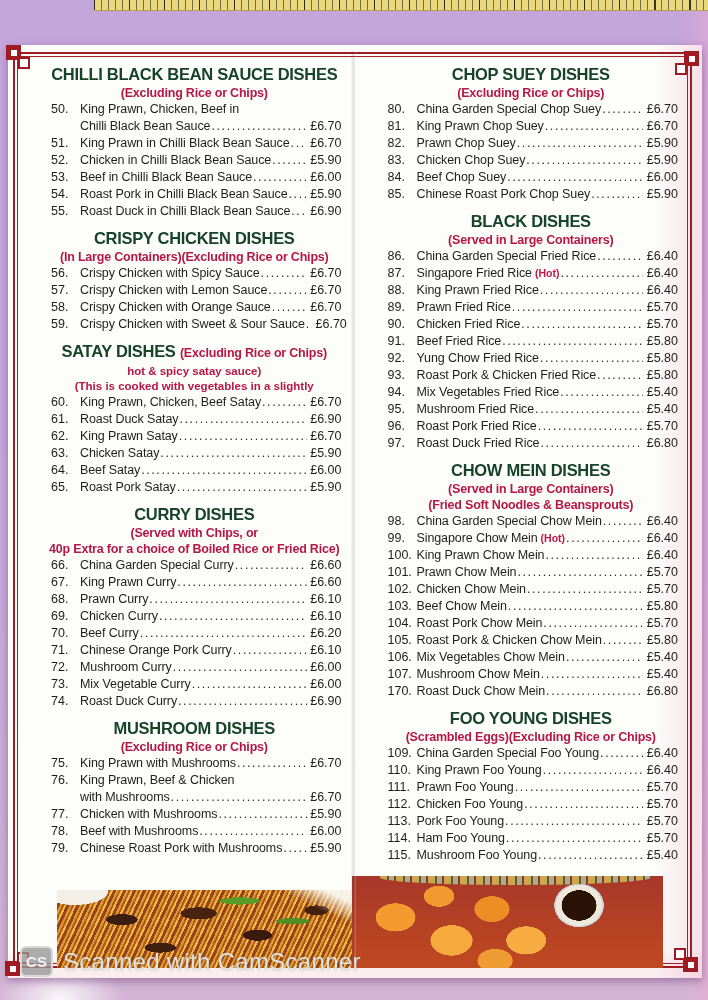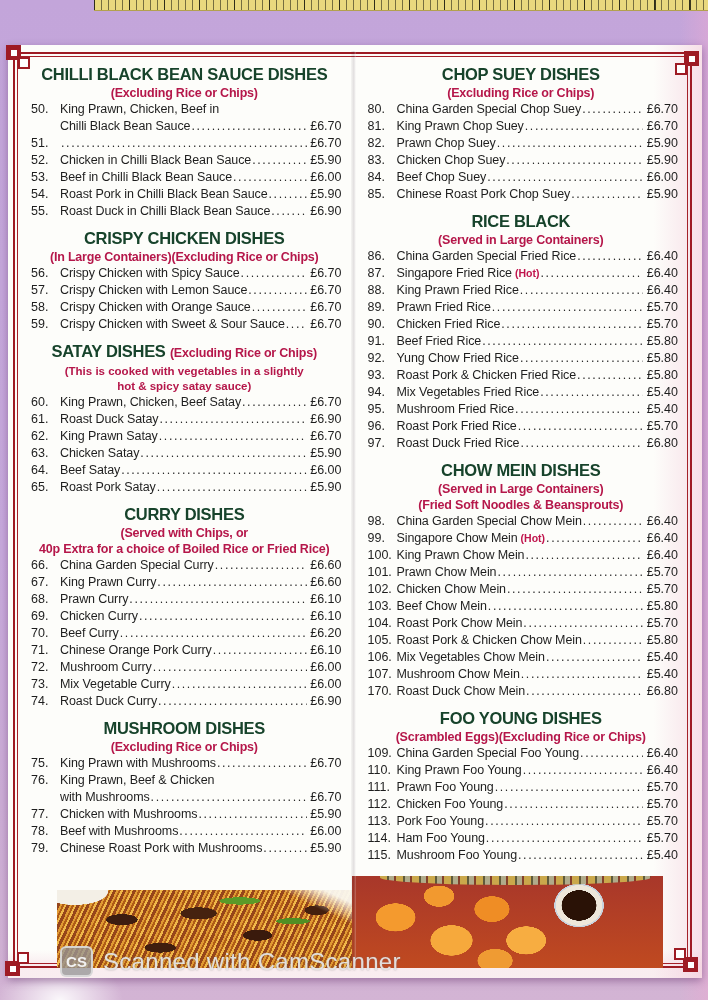--- a/index.html
+++ b/index.html
@@ -36,21 +36,21 @@
   .corner::before{content:"";position:absolute;width:8px;height:8px;border:2px solid #9e1b24;background:#fff;}
   .corner.tl{top:0px;left:-2px;}  .corner.tl::before{right:-9px;bottom:-9px;}
   .corner.tr{top:6px;right:3px;}  .corner.tr::before{left:-9px;bottom:-9px;}
   .corner.bl{bottom:2px;left:-3px;} .corner.bl::before{right:-9px;top:-9px;}
   .corner.br{bottom:6px;right:4px;} .corner.br::before{left:-9px;top:-9px;}
   .fold{position:absolute;top:6px;bottom:12px;left:343px;width:5px;z-index:2;
     background:linear-gradient(90deg, rgba(0,0,0,0.03), rgba(60,40,60,0.14) 55%, rgba(255,255,255,0.25));}
   
   .content{position:absolute;top:19px;left:19px;right:24px;display:flex;gap:22px;}
   .col{flex:1 1 0;min-width:0;}
-  .menu-section{margin-top:8px;}
+  .menu-section{margin-top:8px;margin-left:20px;}
   .menu-section:first-child{margin-top:0;}
   .sec-title{font-size:16.5px;line-height:21px;font-weight:bold;color:#17432b;text-align:center;
     letter-spacing:-0.3px;white-space:nowrap;}
   .title-suffix{font-size:12.5px;color:#b5174a;letter-spacing:-0.2px;}
   .sec-sub{font-size:12.5px;line-height:16px;font-weight:bold;color:#b5174a;text-align:center;
     white-space:nowrap;letter-spacing:-0.2px;}
   .sec-note{font-size:11.5px;line-height:15px;font-weight:bold;color:#b5174a;text-align:center;}
   .item-row{display:flex;align-items:baseline;line-height:17px;font-size:12.5px;color:#1e1e1e;}
   .num{flex:0 0 33px;padding-left:4px;box-sizing:border-box;}
   .iname{flex:0 0 auto;white-space:nowrap;letter-spacing:-0.1px;}
@@ -89,21 +89,21 @@
       radial-gradient(ellipse 150% 125% at 45% 60%, rgba(0,0,0,0) 0 62%, #f2efe6 63% 84%, #ded6c6 85% 90%, rgba(0,0,0,0) 91%),
       linear-gradient(180deg,#a8372a,#c04a20);
   }
   .tile-band{position:absolute;top:0;left:9%;right:4%;height:9px;
     border-radius:0 0 60% 60% / 0 0 100% 100%;
     background:repeating-linear-gradient(90deg,#caa84b 0 7px,#5f5a3a 7px 9px,#b0ab8a 9px 14px,#833f2a 14px 16px);}
   
   .watermark{position:absolute;left:20px;top:946px;display:flex;align-items:center;gap:10px;z-index:6;}
   .cs-badge{width:29px;height:27px;border-radius:6px;
     background:rgba(150,150,150,0.78);border:2px solid rgba(225,225,225,0.85);
-    color:#f2f2f2;font-weight:bold;font-size:15px;display:flex;align-items:center;justify-content:center;margin-left:40px;}
+    color:#f2f2f2;font-weight:bold;font-size:15px;display:flex;align-items:center;justify-content:center;}
   .wm-text{font-size:24px;color:rgba(232,232,232,0.92);letter-spacing:0.3px;
     text-shadow:0 0 2px rgba(110,110,110,0.55);white-space:nowrap;}
 </style>
 </head>
 <body>
 
 <div class="scene">
   <div class="ruler"></div>
 
   <div class="paper">
@@ -124,20 +124,21 @@
               <span class="iname">King Prawn, Chicken, Beef in</span>
             </div>
             <div class="item-row">
               <span class="num"></span>
               <span class="iname">Chilli Black Bean Sauce</span>
               <span class="dots"></span>
               <span class="price">£6.70</span>
             </div>
             <div class="item-row">
               <span class="num">51.</span>
+              <span class="iname">King Prawn in Chilli Black Bean Sauce</span>
               <span class="dots"></span>
               <span class="price">£6.70</span>
             </div>
             <div class="item-row">
               <span class="num">52.</span>
               <span class="iname">Chicken in Chilli Black Bean Sauce</span>
               <span class="dots"></span>
               <span class="price">£5.90</span>
             </div>
             <div class="item-row">
@@ -182,22 +183,22 @@
             </div>
             <div class="item-row">
               <span class="num">59.</span>
               <span class="iname">Crispy Chicken with Sweet &amp; Sour Sauce</span>
               <span class="dots"></span>
               <span class="price">£6.70</span>
             </div>
           </section>
           <section class="menu-section">
             <div class="sec-title"><span>SATAY DISHES</span> <span class="title-suffix">(Excluding Rice or Chips)</span></div>
+            <div class="sec-note">hot &amp; spicy satay sauce)</div>
             <div class="sec-note">(This is cooked with vegetables in a slightly</div>
-            <div class="sec-note">hot &amp; spicy satay sauce)</div>
             <div class="item-row">
               <span class="num">60.</span>
               <span class="iname">King Prawn, Chicken, Beef Satay</span>
               <span class="dots"></span>
               <span class="price">£6.70</span>
             </div>
             <div class="item-row">
               <span class="num">61.</span>
               <span class="iname">Roast Duck Satay</span>
               <span class="dots"></span>
@@ -361,21 +362,21 @@
               <span class="price">£6.00</span>
             </div>
             <div class="item-row">
               <span class="num">85.</span>
               <span class="iname">Chinese Roast Pork Chop Suey</span>
               <span class="dots"></span>
               <span class="price">£5.90</span>
             </div>
           </section>
           <section class="menu-section">
-            <div class="sec-title"><span>RICE BLACK</span></div>
+            <div class="sec-title"><span>BLACK DISHES</span></div>
             <div class="sec-sub">(Served in Large Containers)</div>
             <div class="item-row">
               <span class="num">86.</span>
               <span class="iname">China Garden Special Fried Rice</span>
               <span class="dots"></span>
               <span class="price">£6.40</span>
             </div>
             <div class="item-row">
               <span class="num">87.</span>
               <span class="iname">Singapore Fried Rice</span>

